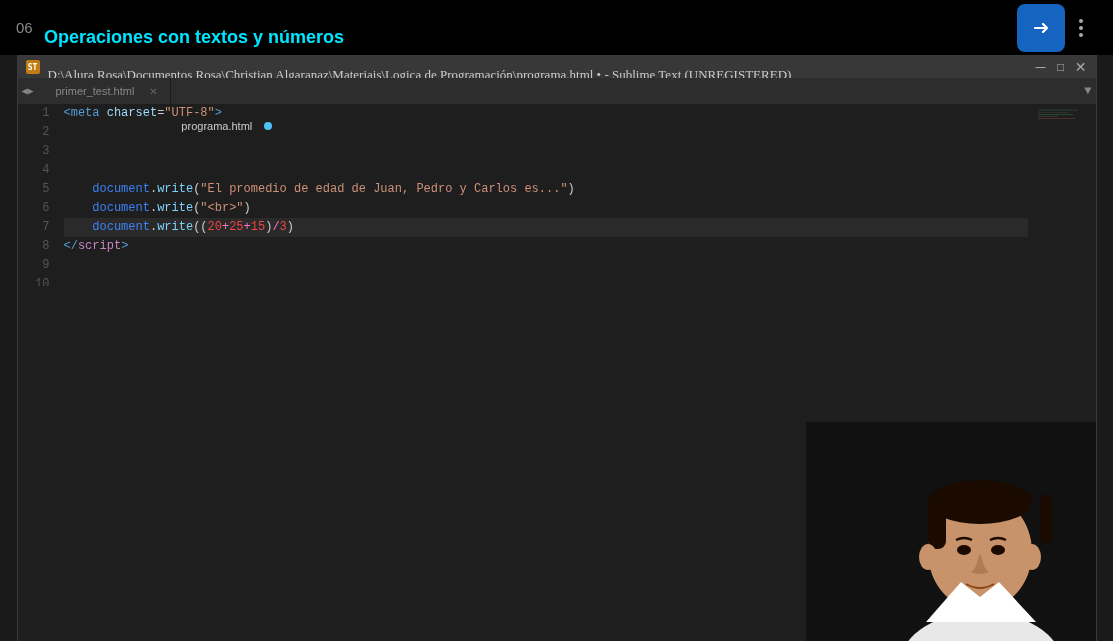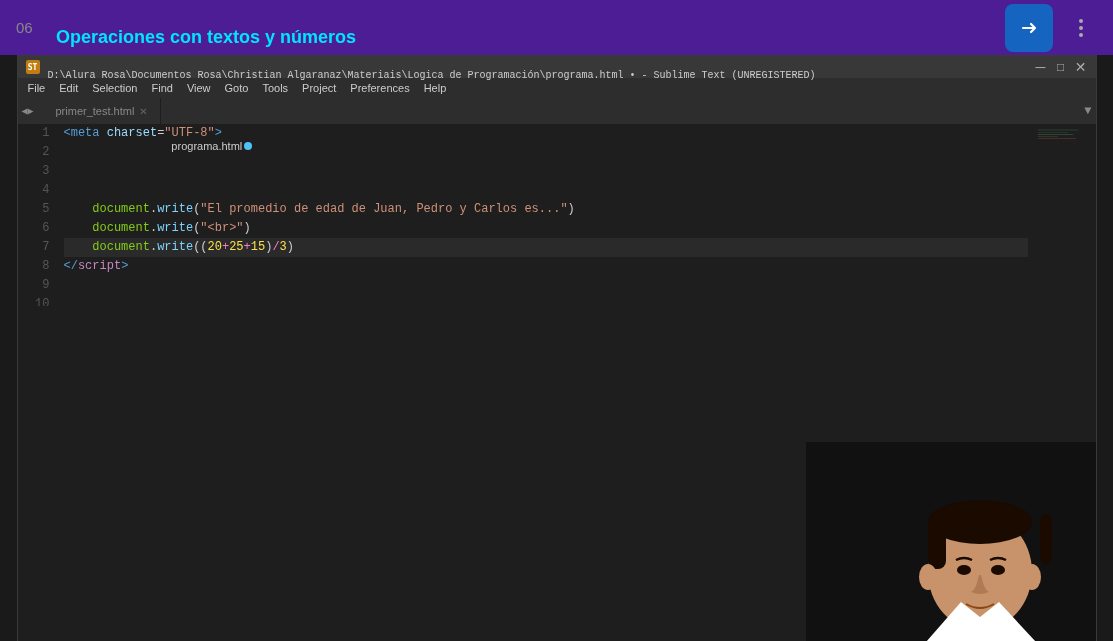--- a/index.html
+++ b/index.html
@@ -2,25 +2,25 @@
 <html><head>
   <meta charset="utf-8">
   <style>
     * { margin: 0; padding: 0; box-sizing: border-box; }
     body { width: 1113px; height: 641px; background: #1a1a1a; font-family: 'Segoe UI', Arial, sans-serif; overflow: hidden; }
 
     
     .top-bar {
       width: 100%;
       height: 55px;
-      background: #4c1d95;
+      background: #000000;
       display: flex;
       align-items: center;
       padding: 0 16px;
-      gap: 12px;
+      gap: 0;
     }
     .lesson-number {
       color: #888;
       font-size: 15px;
       font-weight: 400;
       min-width: 28px;
     }
     .lesson-title {
       color: #00e5ff;
       font-size: 18px;
@@ -85,22 +85,22 @@
       border-radius: 2px;
       display: inline-block;
       font-size: 9px;
       color: white;
       display: flex;
       align-items: center;
       justify-content: center;
     }
     .window-title-text {
       color: #cccccc;
-      font-size: 10px;
-      font-family: Liberation Mono, monospace;
+      font-size: 13px;
+      font-family: Liberation Serif, serif;
       flex: 1;
       margin-top: 16px;
     }
     .window-controls {
       display: flex;
       gap: 6px;
     }
     .win-ctrl {
       width: 14px;
       height: 14px;
@@ -148,21 +148,21 @@
       display: flex;
       gap: 0;
       color: #888;
       font-size: 10px;
       cursor: pointer;
     }
     .tab {
       padding: 0 10px;
       display: flex;
       align-items: center;
-      gap: 2px;
+      gap: 12px;
       font-size: 11px;
       font-family: 'Segoe UI', Arial, sans-serif;
       cursor: pointer;
       background: #2d2d2d;
       color: #888;
       border-right: 1px solid #1e1e1e;
     }
     .tab.active {
       background: #1e1e1e;
       color: #ccc;
@@ -221,23 +221,23 @@
       width: 60px;
       background: #1e1e1e;
       opacity: 0.5;
     }
 
     
     .c-tag { color: #569cd6; }
     .c-attr { color: #9cdcfe; }
     .c-string { color: #ce9178; }
     .c-keyword { color: #c586c0; }
-    .c-obj { color: #84cc16; text-align: center; }
+    .c-obj { color: #3b82f6; text-align: center; }
     .c-method { color: #7dd3fc; }
-    .c-number { color: #fde047; }
+    .c-number { color: #ef4444; }
     .c-punct { color: #ccc; }
     .c-text { color: #ce9178; }
     .c-pink { color: #ff79c6; }
 
     
     .code-empty {
       background: #1e1e1e;
       flex: 1;
       min-height: 340px;
     }
@@ -265,32 +265,20 @@
   <div class="window-titlebar">
     <span class="window-icon" style="background:#c17d11; font-size:8px; font-weight:bold; font-family:monospace;">ST</span>
     <span class="window-title-text">D:\Alura Rosa\Documentos Rosa\Christian Algaranaz\Materiais\Logica de Programación\programa.html • - Sublime Text (UNREGISTERED)</span>
     <div class="window-controls">
       <button class="win-ctrl" style="font-size:14px;">─</button>
       <button class="win-ctrl" style="font-size:12px;">□</button>
       <button class="win-ctrl" style="font-size:14px;">✕</button>
     </div>
   </div>
 
-  <div class="menu-bar">
-    <span class="menu-item">File</span>
-    <span class="menu-item">Edit</span>
-    <span class="menu-item">Selection</span>
-    <span class="menu-item">Find</span>
-    <span class="menu-item">View</span>
-    <span class="menu-item">Goto</span>
-    <span class="menu-item">Tools</span>
-    <span class="menu-item">Project</span>
-    <span class="menu-item">Preferences</span>
-    <span class="menu-item">Help</span>
-  </div>
 
   <div class="tab-bar">
     <div class="tab-nav-arrows">◀▶</div>
     <div class="tab">
       <span>primer_test.html</span>
       <span class="tab-close">✕</span>
     </div>
     <div class="tab active">
       <span>programa.html</span>
       <span class="tab-dirty"></span>

